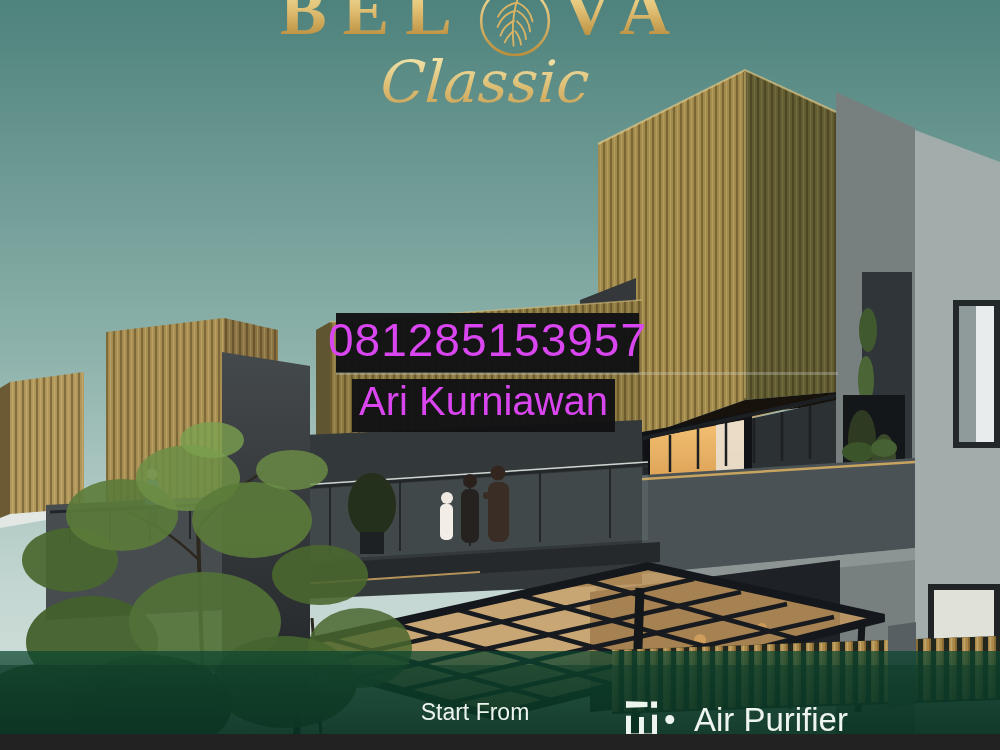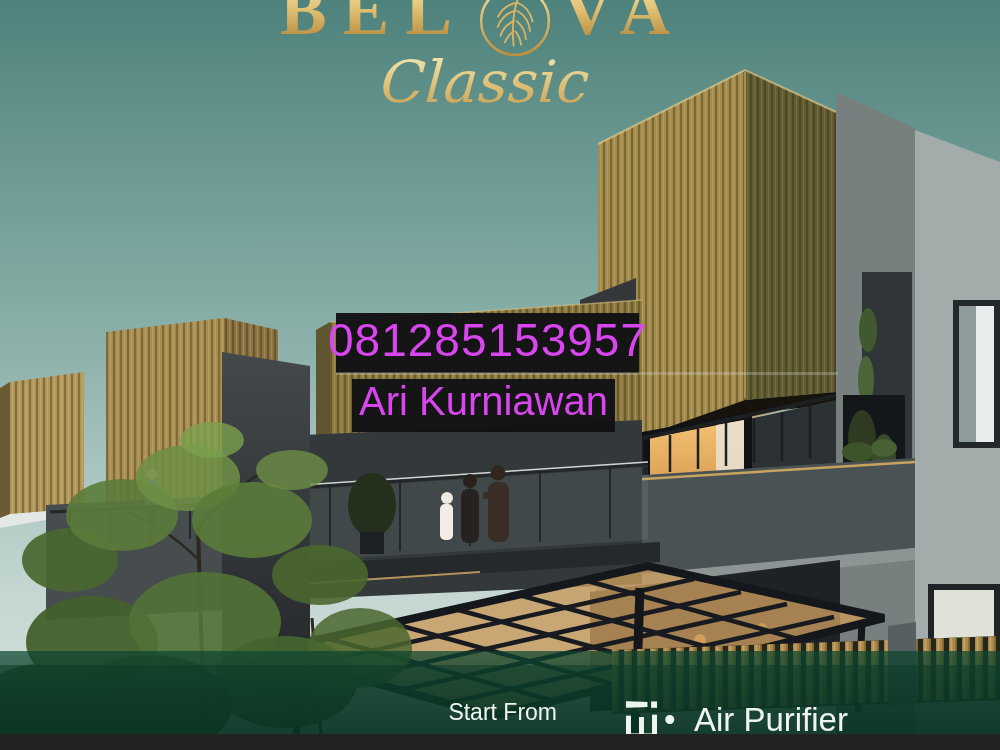--- a/index.html
+++ b/index.html
@@ -40,21 +40,21 @@
     background:rgba(215,222,220,0.28);}
   
   .banner{
     position:absolute;left:0;top:651px;width:1000px;height:99px;
     background:linear-gradient(180deg,rgba(12,70,47,0.72),rgba(6,48,33,0.88));
   }
   .promo-text{position:absolute;color:#eef5ee;}
   .dp{left:150px;top:684px;width:224px;text-align:center;font-size:47px;}
   .dp-underline{position:absolute;left:187px;top:740px;width:132px;height:3px;
     background:#e9efe9;border-radius:2px;}
-  .start-from{left:393px;top:699px;width:164px;text-align:right;font-size:23px;}
+  .start-from{left:393px;top:699px;width:164px;text-align:center;font-size:23px;}
   .price{left:393px;top:726px;width:164px;text-align:center;font-size:78px;font-weight:bold;}
   .free-vertical{
     left:616px;top:836px;transform:rotate(-90deg);transform-origin:top left;
     font-size:45px;font-weight:bold;white-space:nowrap;letter-spacing:1px;
   }
   .free-item-1{left:664px;top:701px;font-size:33px;}
   .free-item-2{left:664px;top:743px;font-size:33px;}
   .free-item-1::before,.free-item-2::before{content:"\2022\00a0\00a0";}
 </style>
 </head>

